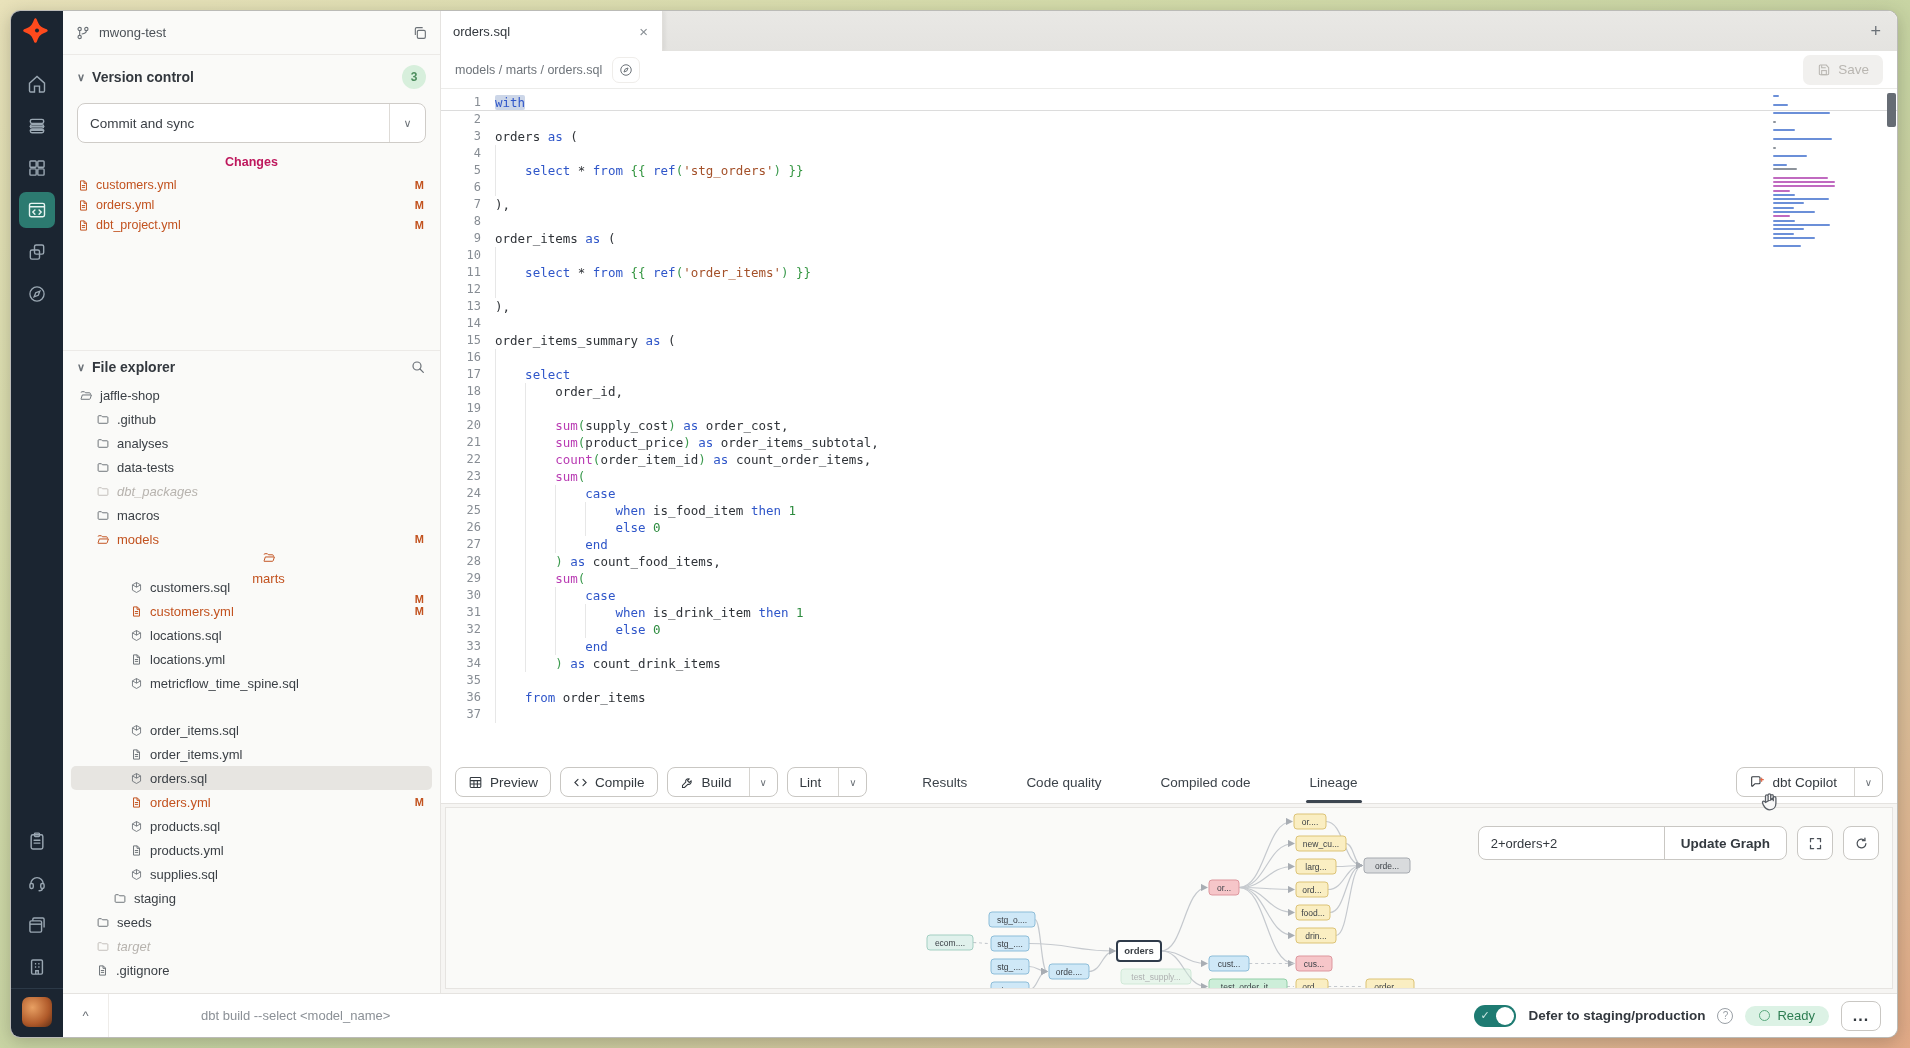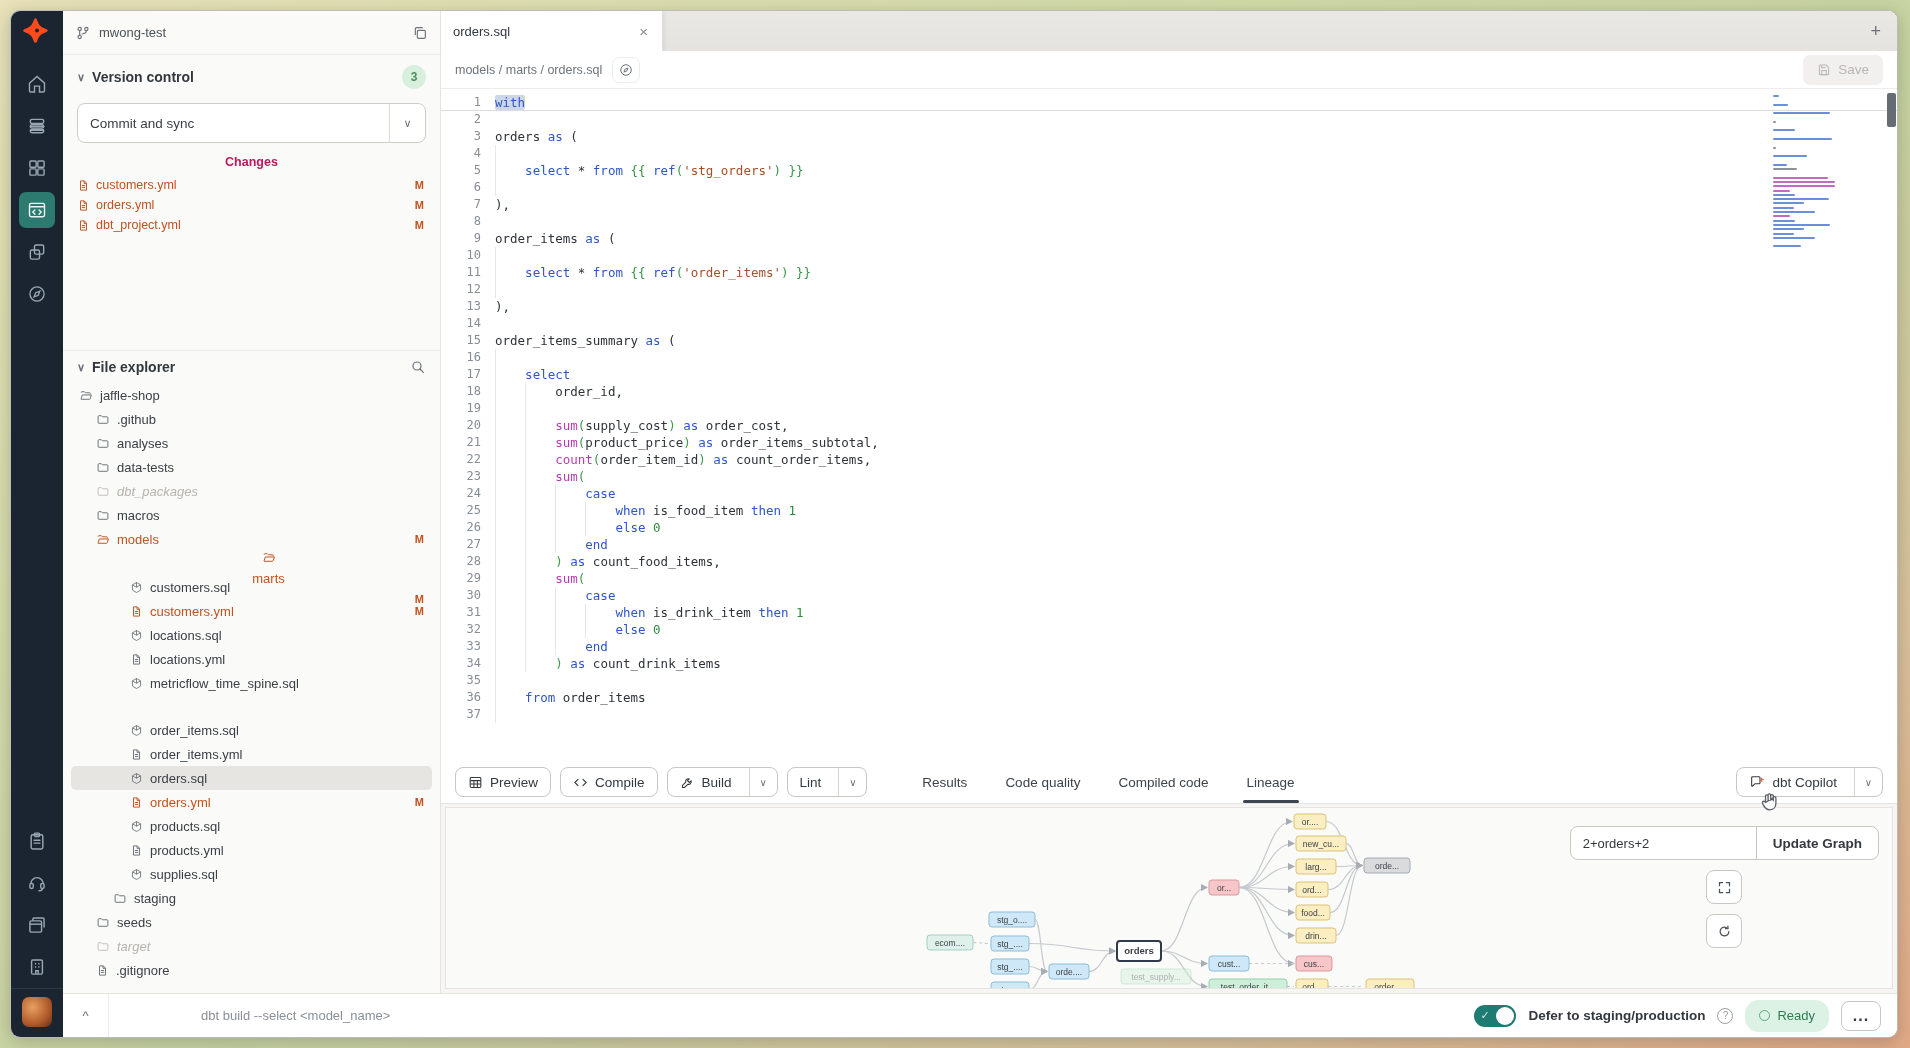--- a/index.html
+++ b/index.html
@@ -75,43 +75,43 @@
   .minimap{ position:absolute; top:6px; right:60px; width:64px;}
   .mm{ height:2px; margin-bottom:2.3px; border-radius:1px;}
   .vsb{ position:absolute; top:0; bottom:0; right:0; width:11px;}
   .vsb .thumb{ position:absolute; top:4px; right:1px; width:9px; height:34px; background:#666c74; border-radius:2px;}
   
   .toolbar{ height:42px; flex:0 0 42px; display:flex; align-items:center; padding:0 14px; gap:9px; background:#fff;}
   .tbtn{ height:30px; display:flex; align-items:center; gap:7px; border:1px solid #c9c7c3; border-radius:8px; background:#fff; padding:0 12px; font-size:13.5px; color:#33393f;}
   .tbtn.split{ padding:0;}
   .tbtn.split .mainp{ display:flex; align-items:center; gap:7px; padding:0 10px 0 12px;}
   .tbtn.split .ddp{ width:28px; align-self:stretch; border-left:1px solid #d6d4d0; display:flex; align-items:center; justify-content:center; color:#6b7177; font-size:10px;}
-  .rtabs{ display:flex; gap:38px; margin-left:46px; align-self:stretch; align-items:center;}
+  .rtabs{ display:flex; gap:59px; margin-left:46px; align-self:stretch; align-items:center;}
   .rtab{ font-size:13.5px; color:#3c434a; position:relative; height:100%; display:flex; align-items:center;}
   .rtab.active::after{ content:""; position:absolute; left:-4px; right:-4px; bottom:0; height:3px; background:#3c4550; border-radius:2px;}
   .copilot{ margin-left:auto;}
   
   .lineage{ height:190px; flex:0 0 190px; position:relative; background:#f6f5f3; border-top:1px solid #e5e3e0;}
   .canvas{ position:absolute; inset:3px 4px 4px 4px; background:#fafaf8; border:1px solid #e6e4e1;}
-  .lg-controls{ position:absolute; top:22px; right:18px; display:flex; align-items:center; gap:10px;flex-direction:column;}
+  .lg-controls{ position:absolute; top:22px; right:18px; display:flex; align-items:center; gap:10px;}
   .lg-input-grp{ display:flex; border:1px solid #c9c7c3; border-radius:8px; background:#fff; overflow:hidden; height:34px;}
   .lg-input{ width:186px; display:flex; align-items:center; padding:0 12px; font-size:13px; color:#33383e; border-right:1px solid #c9c7c3;}
   .lg-upd{ display:flex; align-items:center; padding:0 16px; font-size:13.5px; font-weight:bold; color:#33393f;}
   .sqbtn{ width:36px; height:34px; border:1px solid #c9c7c3; border-radius:8px; background:#fff; display:flex; align-items:center; justify-content:center; color:#4b5158;}
   
   .statusbar{ height:44px; flex:0 0 44px; border-top:1px solid #e5e3e0; background:#fff; display:flex; align-items:center;}
   .sb-caret{ width:46px; height:100%; display:flex; align-items:center; justify-content:center; color:#6b7177; border-right:1px solid #eeece9; font-size:13px;}
   .cmd{ padding-left:92px; font-size:13px; color:#8b9096;}
   .sb-right{ margin-left:auto; display:flex; align-items:center; gap:12px; padding-right:16px;}
   .toggle{ width:42px; height:22px; border-radius:11px; background:#1e7b72; position:relative;}
   .toggle .knob{ position:absolute; right:2px; top:2px; width:18px; height:18px; border-radius:50%; background:#fff;}
   .toggle .tick{ position:absolute; left:6px; top:4px; color:#cfe9e5; font-size:11px;}
   .defer{ font-weight:bold; font-size:13.5px; color:#33383e;}
   .help{ width:16px; height:16px; border:1px solid #9aa0a6; border-radius:50%; color:#9aa0a6; font-size:10px; display:flex; align-items:center; justify-content:center;}
-  .ready{ height:32px; border-radius:14px; background:#dcf2e5; color:#2d7d52; display:flex; align-items:center; gap:7px; padding:0 14px; font-size:13px;}
+  .ready{ height:20px; border-radius:14px; background:#dcf2e5; color:#2d7d52; display:flex; align-items:center; gap:7px; padding:0 14px; font-size:13px;}
   .ready .ring{ width:11px; height:11px; border:1.5px solid #5aa87e; border-radius:50%;}
   .dots{ width:40px; height:30px; border:1px solid #c9c7c3; border-radius:8px; display:flex; align-items:center; justify-content:center; color:#33393f; font-weight:bold; letter-spacing:1px;}
   .hand{ position:absolute; left:1758px; top:790px; z-index:50;}
   svg{ display:block;}
 </style>
 </head>
 <body>
 
 <div class="window">
 

